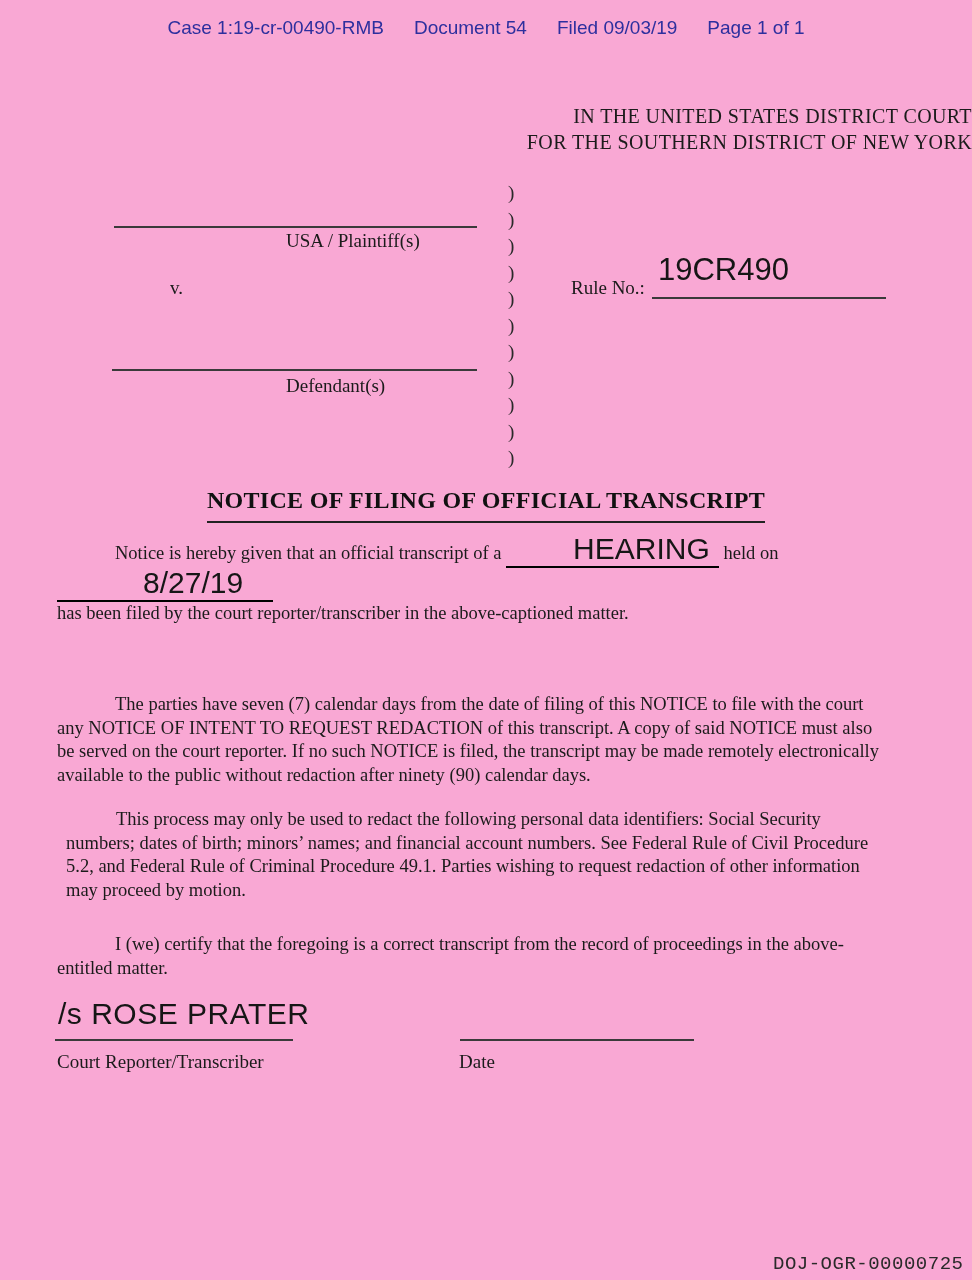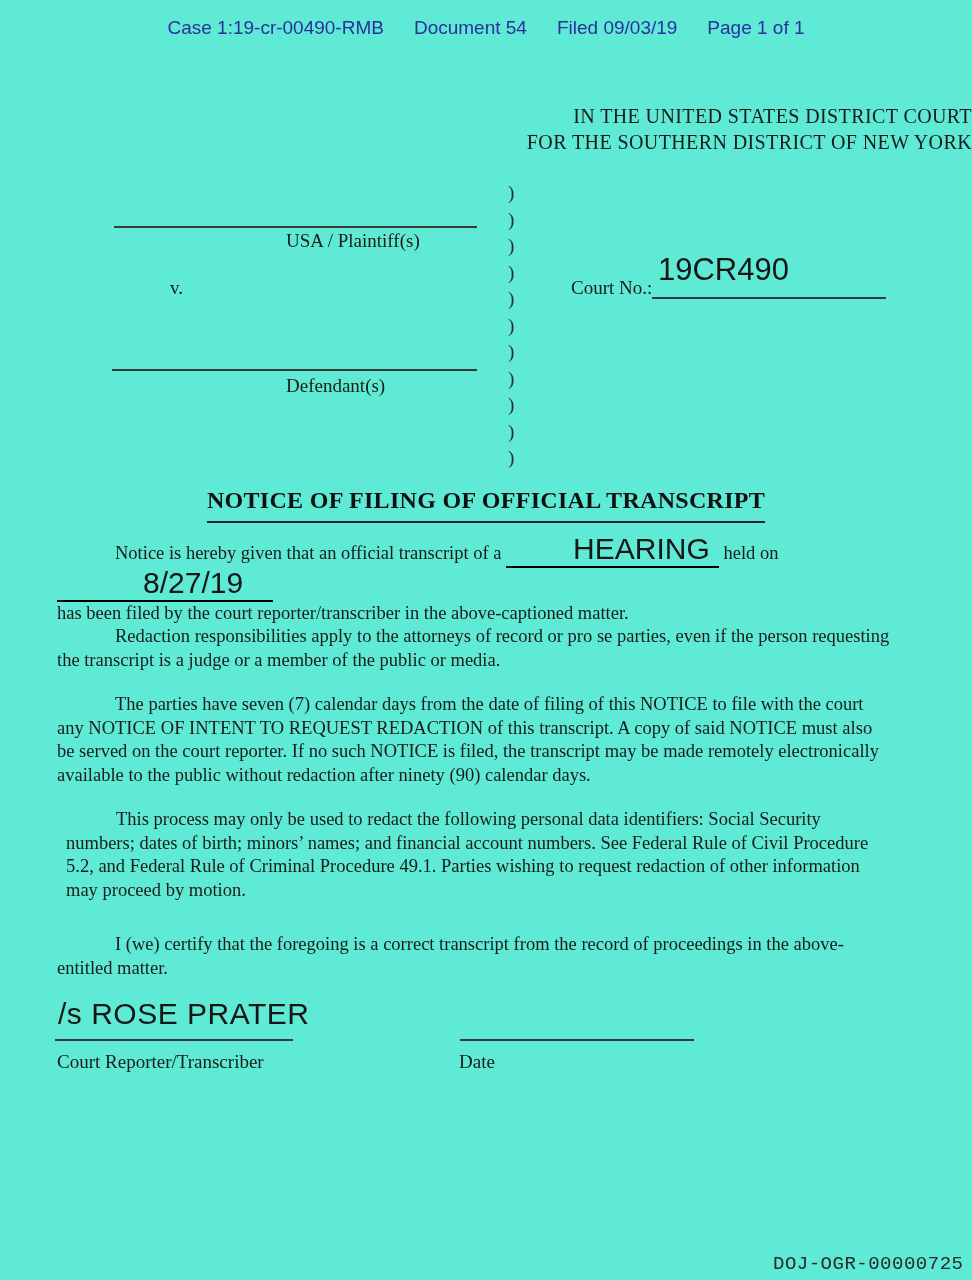--- a/index.html
+++ b/index.html
@@ -1,16 +1,16 @@
 <!DOCTYPE html>
 <html><head>
 <meta charset="utf-8">
 <style>
   html,body{margin:0;padding:0;background:#ffffff;}
-  .page{position:relative;width:972px;height:1280px;background:#5eead4;overflow:hidden;
+  .page{position:relative;width:972px;height:1280px;background:#f9a8d4;overflow:hidden;
         font-family:"Liberation Serif",serif;color:#1b1b1b;}
   .abs{position:absolute;}
 
   
   .stamp{top:17px;left:0;width:100%;display:flex;justify-content:center;gap:30px;
          font-family:"Liberation Sans",sans-serif;font-size:19px;color:#2d2f9e;}
 
   
   .court{top:103px;left:0;width:100%;text-align:right;font-size:20px;line-height:26px;letter-spacing:.4px;}
 
@@ -89,30 +89,28 @@
 )
 )
 )
 )
 )
 )
 )
 )
 )</div>
 
-  <div class="abs caseno-label">Court No.:</div>
+  <div class="abs caseno-label">Rule No.:</div>
   <div class="abs fillfont caseno-value">19CR490</div>
   <div class="rule l-caseno"></div>
 
   <div class="abs title-wrap"><span class="title-text">NOTICE OF FILING OF OFFICIAL TRANSCRIPT</span></div>
 
   <div class="para p1 indent"><span>Notice is hereby given that an official transcript of a</span> <span class="fill">HEARING</span> <span>held on</span> <span class="fill fill-date">8/27/19</span><br><span>has been filed by the court reporter/transcriber in the above-captioned matter.</span></div>
 
-  <div class="para p2 pre indent">Redaction responsibilities apply to the attorneys of record or pro se parties, even if the person requesting
-the transcript is a judge or a member of the public or media.</div>
 
   <div class="para p3 pre indent">The parties have seven (7) calendar days from the date of filing of this NOTICE to file with the court
 any NOTICE OF INTENT TO REQUEST REDACTION of this transcript.  A copy of said NOTICE must also
 be served on the court reporter.  If no such NOTICE is filed, the transcript may be made remotely electronically
 available to the public without redaction after ninety (90) calendar days.</div>
 
   <div class="para p4 pre indent">This process may only be used to redact the following personal data identifiers: Social Security
 numbers; dates of birth; minors’ names; and financial account numbers.  See Federal Rule of Civil Procedure
 5.2, and Federal Rule of Criminal Procedure 49.1.  Parties wishing to request redaction of other information
 may proceed by motion.</div>

